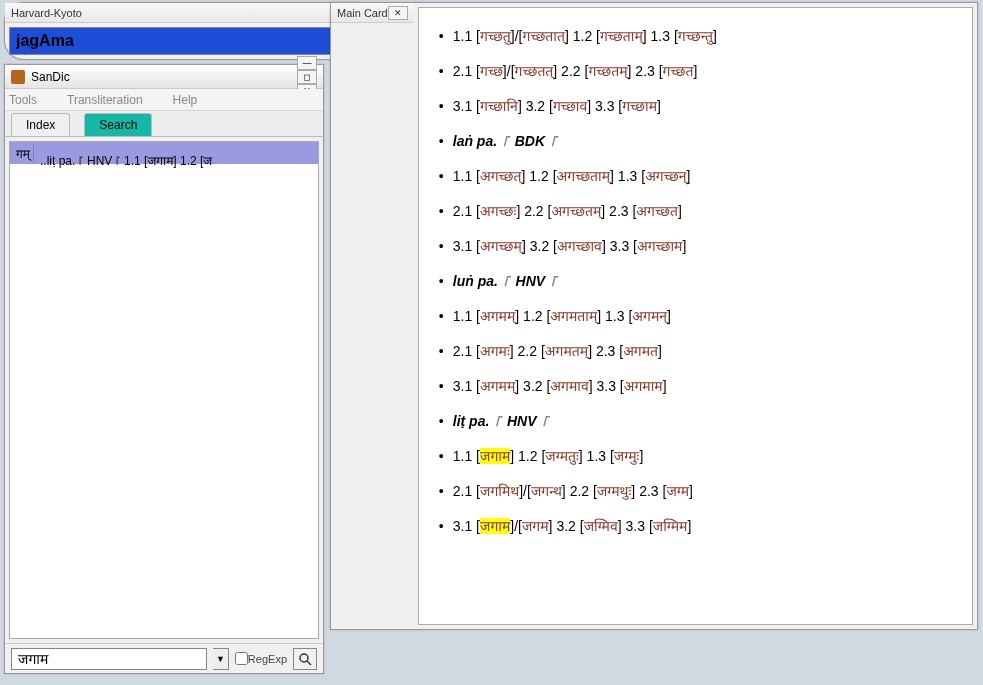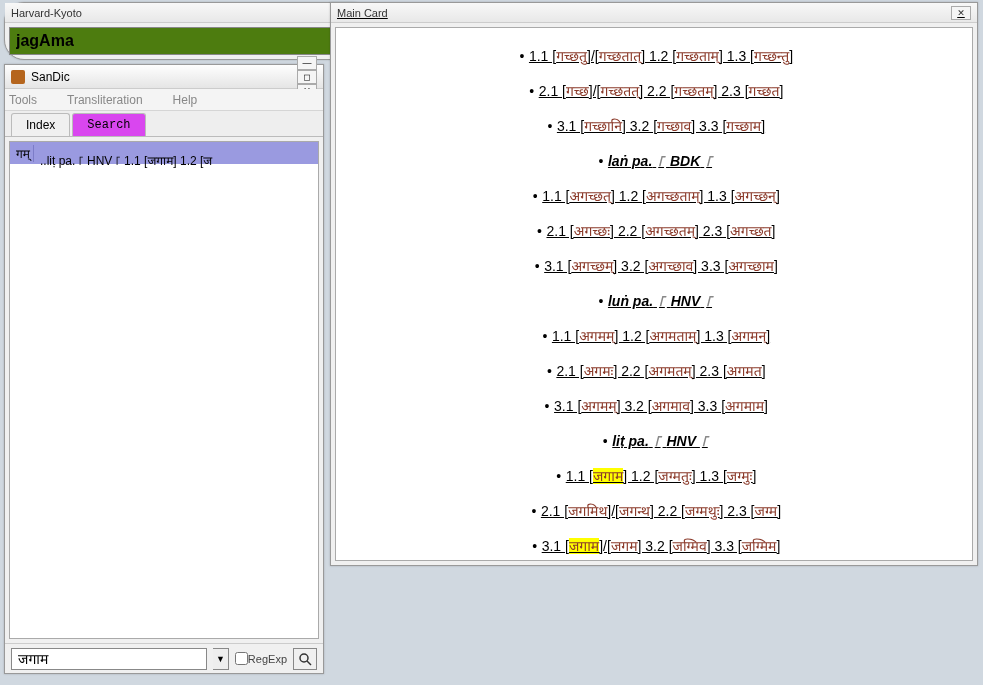--- a/index.html
+++ b/index.html
@@ -42,21 +42,21 @@
 .hk-pane { left: 4px; top: 2px; width: 368px; height: 58px; border-radius: 20px; }
 .hk-input {
   margin: 4px;
   width: calc(100% - 8px);
   height: 28px;
   border: 1px solid #888;
   padding: 2px 6px;
   font-size: 16px;
   font-weight: bold;
   font-family: inherit;
-  background: #4d7c0f;
+  background: #1d4ed8;
 }
 .sandic-pane { left: 4px; top: 64px; width: 320px; height: 610px; display:flex; flex-direction:column; }
 .sandic-title {
   height: 24px;
   background: linear-gradient(#fefefe,#e5e5e5);
   border-bottom: 1px solid #ccc;
   display:flex; align-items:center; padding: 0 6px; gap:6px;
 }
 .sandic-title .icon { width:14px; height:14px; background:#b5651d; border-radius:2px; }
 .menubar {
@@ -73,26 +73,26 @@
   display:flex; align-items:flex-end;
   padding: 0 6px;
   background:#eee;
   border-bottom:1px solid #bbb;
 }
 .tab {
   padding: 4px 14px;
   border: 1px solid #bbb;
   border-bottom: none;
   background: #f0f0f0;
-  margin-right: 2px;
+  margin-right: 14px;
   border-radius: 3px 3px 0 0;
   font-size: 12px;
   cursor:pointer;
 }
-.tab.active { background:#d946ef;font-family:Liberation Mono, monospace; }
+.tab.active { background:#14b8a6; }
 .results {
   flex: 1;
   background: #fff;
   margin: 4px;
   border: 1px solid #aaa;
   overflow:hidden;
 }
 .result-row {
   display:flex;
   background: #9a9ae0;
@@ -140,36 +140,35 @@
 .check { display:flex; align-items:center; gap:0; font-size:11px; color:#444; }
 .check input { margin:0; }
 .searchbtn {
   width:24px; height:22px;
   border:1px solid #888;
   background:#f0f0f0;
   display:flex;align-items:center;justify-content:center;
   cursor:pointer;
 }
 .maincard {
-  left: 330px; top: 2px; width: 648px; height: 564px;
-  display:flex; flex-direction:column;text-decoration:underline;
+  left: 330px; top: 2px; width: 648px; height: 628px;
+  display:flex; flex-direction:row;
 }
 .cardbody {
   flex:1;
   margin: 4px;
   background:#fff;
   border:1px solid #aaa;
   overflow-y: scroll;
   padding: 10px 20px;
 }
 .entry-line {
   padding: 8px 0;
   font-size: 14px;
   color:#000;
-  text-align:center;
 }
 .bullet { display:inline-block; width:14px; }
 .sansk { color:#8b3a2a; }
 .hl { background:#ffff00; }
 .hdr { font-weight:bold; font-style:italic; }
 .hdr .pipe, .pipe { color:#888; margin:0 2px; }
 ::-webkit-scrollbar { width:16px; }
 ::-webkit-scrollbar-track { background:#efefef; border-left:1px solid #ccc;}
 ::-webkit-scrollbar-thumb { background:#cdcdcd; border:1px solid #aaa;}
 </style>

